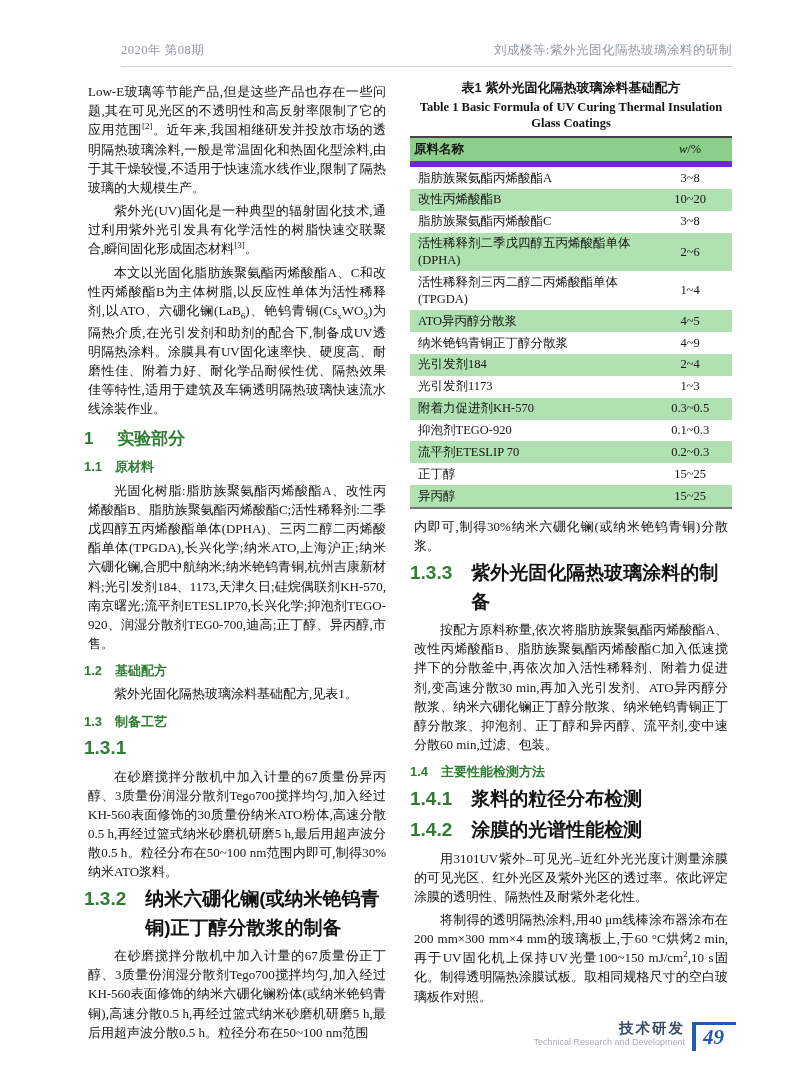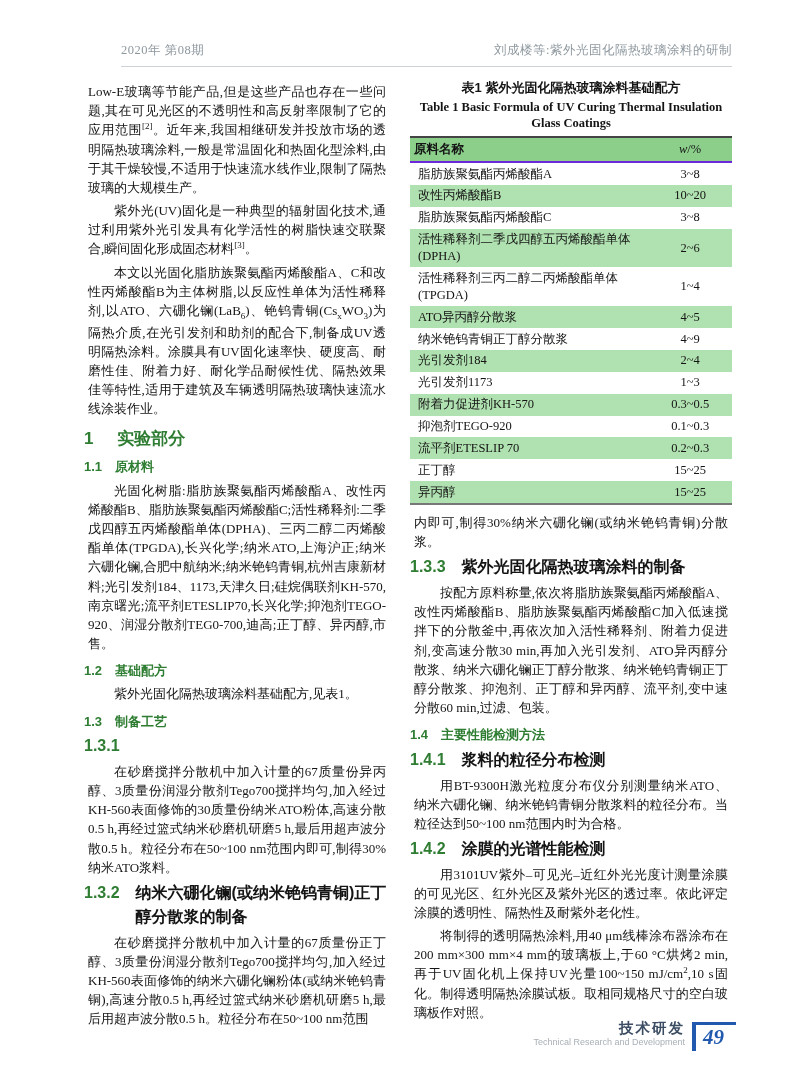--- a/index.html
+++ b/index.html
@@ -31,40 +31,40 @@
   .h-sec .num{margin-right:1.4em;}
   .h2{
     display:flex;margin:8px 0 3px 0;color:#2e7d32;
     font-family:"Liberation Sans","DejaVu Sans",sans-serif;font-weight:bold;
     font-size:13px;line-height:1.5;text-align:left;
   }
   .h2 .num{margin-right:1em;flex:none;}
   .h3{
     display:flex;margin:3px 0 2px 0;
     font-family:"Liberation Sans","DejaVu Sans",sans-serif;font-weight:bold;
-    font-size:16px;line-height:1.5;text-align:left;color:#141414;
+    font-size:19px;line-height:1.5;text-align:left;color:#141414;
   }
   .h3 .num{color:#2e7d32;margin-right:1em;flex:none;}
   .h3 .ttl{flex:1;}
   
   .table-block{margin-bottom:8px;}
   .tbl-title-cn{
     text-align:center;font-family:"Liberation Sans","DejaVu Sans",sans-serif;
     font-weight:bold;font-size:13px;margin:2px 0 3px 0;line-height:1.3;
   }
   .tbl-title-en{
     text-align:center;font-weight:bold;font-size:12.5px;line-height:1.25;margin-bottom:5px;
   }
   table.formula{
     width:100%;border-collapse:collapse;font-size:12.5px;line-height:1.35;
     border-top:2px solid #444;border-bottom:2px solid #777;text-align:left;
   }
   table.formula th{
     background:#8bcf8b;font-weight:bold;padding:3px 4px;
-    border-bottom:2px solid #6d28d9;
+    border-bottom:6px solid #6d28d9;
   }
   table.formula th.w-col{font-weight:normal;}
   table.formula td{padding:2.5px 4px;}
   table.formula td.name{padding-left:8px;}
   table.formula td.val,table.formula th.w-col{text-align:center;width:26%;}
   table.formula tbody tr:nth-child(even){background:#b0e1b0;}
   
   .page-footer{
     position:absolute;right:58px;bottom:26px;display:flex;align-items:flex-end;
     font-family:"Liberation Sans","DejaVu Sans",sans-serif;
@@ -212,21 +212,20 @@
 
     <div class="h2">
       <span class="num">1.4</span>
       <span class="ttl">主要性能检测方法</span>
     </div>
 
     <div class="h3">
       <span class="num">1.4.1</span>
       <span class="ttl">浆料的粒径分布检测</span>
     </div>
-    <p class="body-text">用BT-9300H激光粒度分布仪分别测量纳米ATO、纳米六硼化镧、纳米铯钨青铜分散浆料的粒径分布。当粒径达到50~100 nm范围内时为合格。</p>
 
     <div class="h3">
       <span class="num">1.4.2</span>
       <span class="ttl">涂膜的光谱性能检测</span>
     </div>
     <p class="body-text">用3101UV紫外–可见光–近红外光光度计测量涂膜的可见光区、红外光区及紫外光区的透过率。依此评定涂膜的透明性、隔热性及耐紫外老化性。</p>
 
     <p class="body-text">将制得的透明隔热涂料,用40 μm线棒涂布器涂布在200 mm×300 mm×4 mm的玻璃板上,于60 °C烘烤2 min,再于UV固化机上保持UV光量100~150 mJ/cm<sup>2</sup>,10 s固化。制得透明隔热涂膜试板。取相同规格尺寸的空白玻璃板作对照。</p>
   </div>
 

